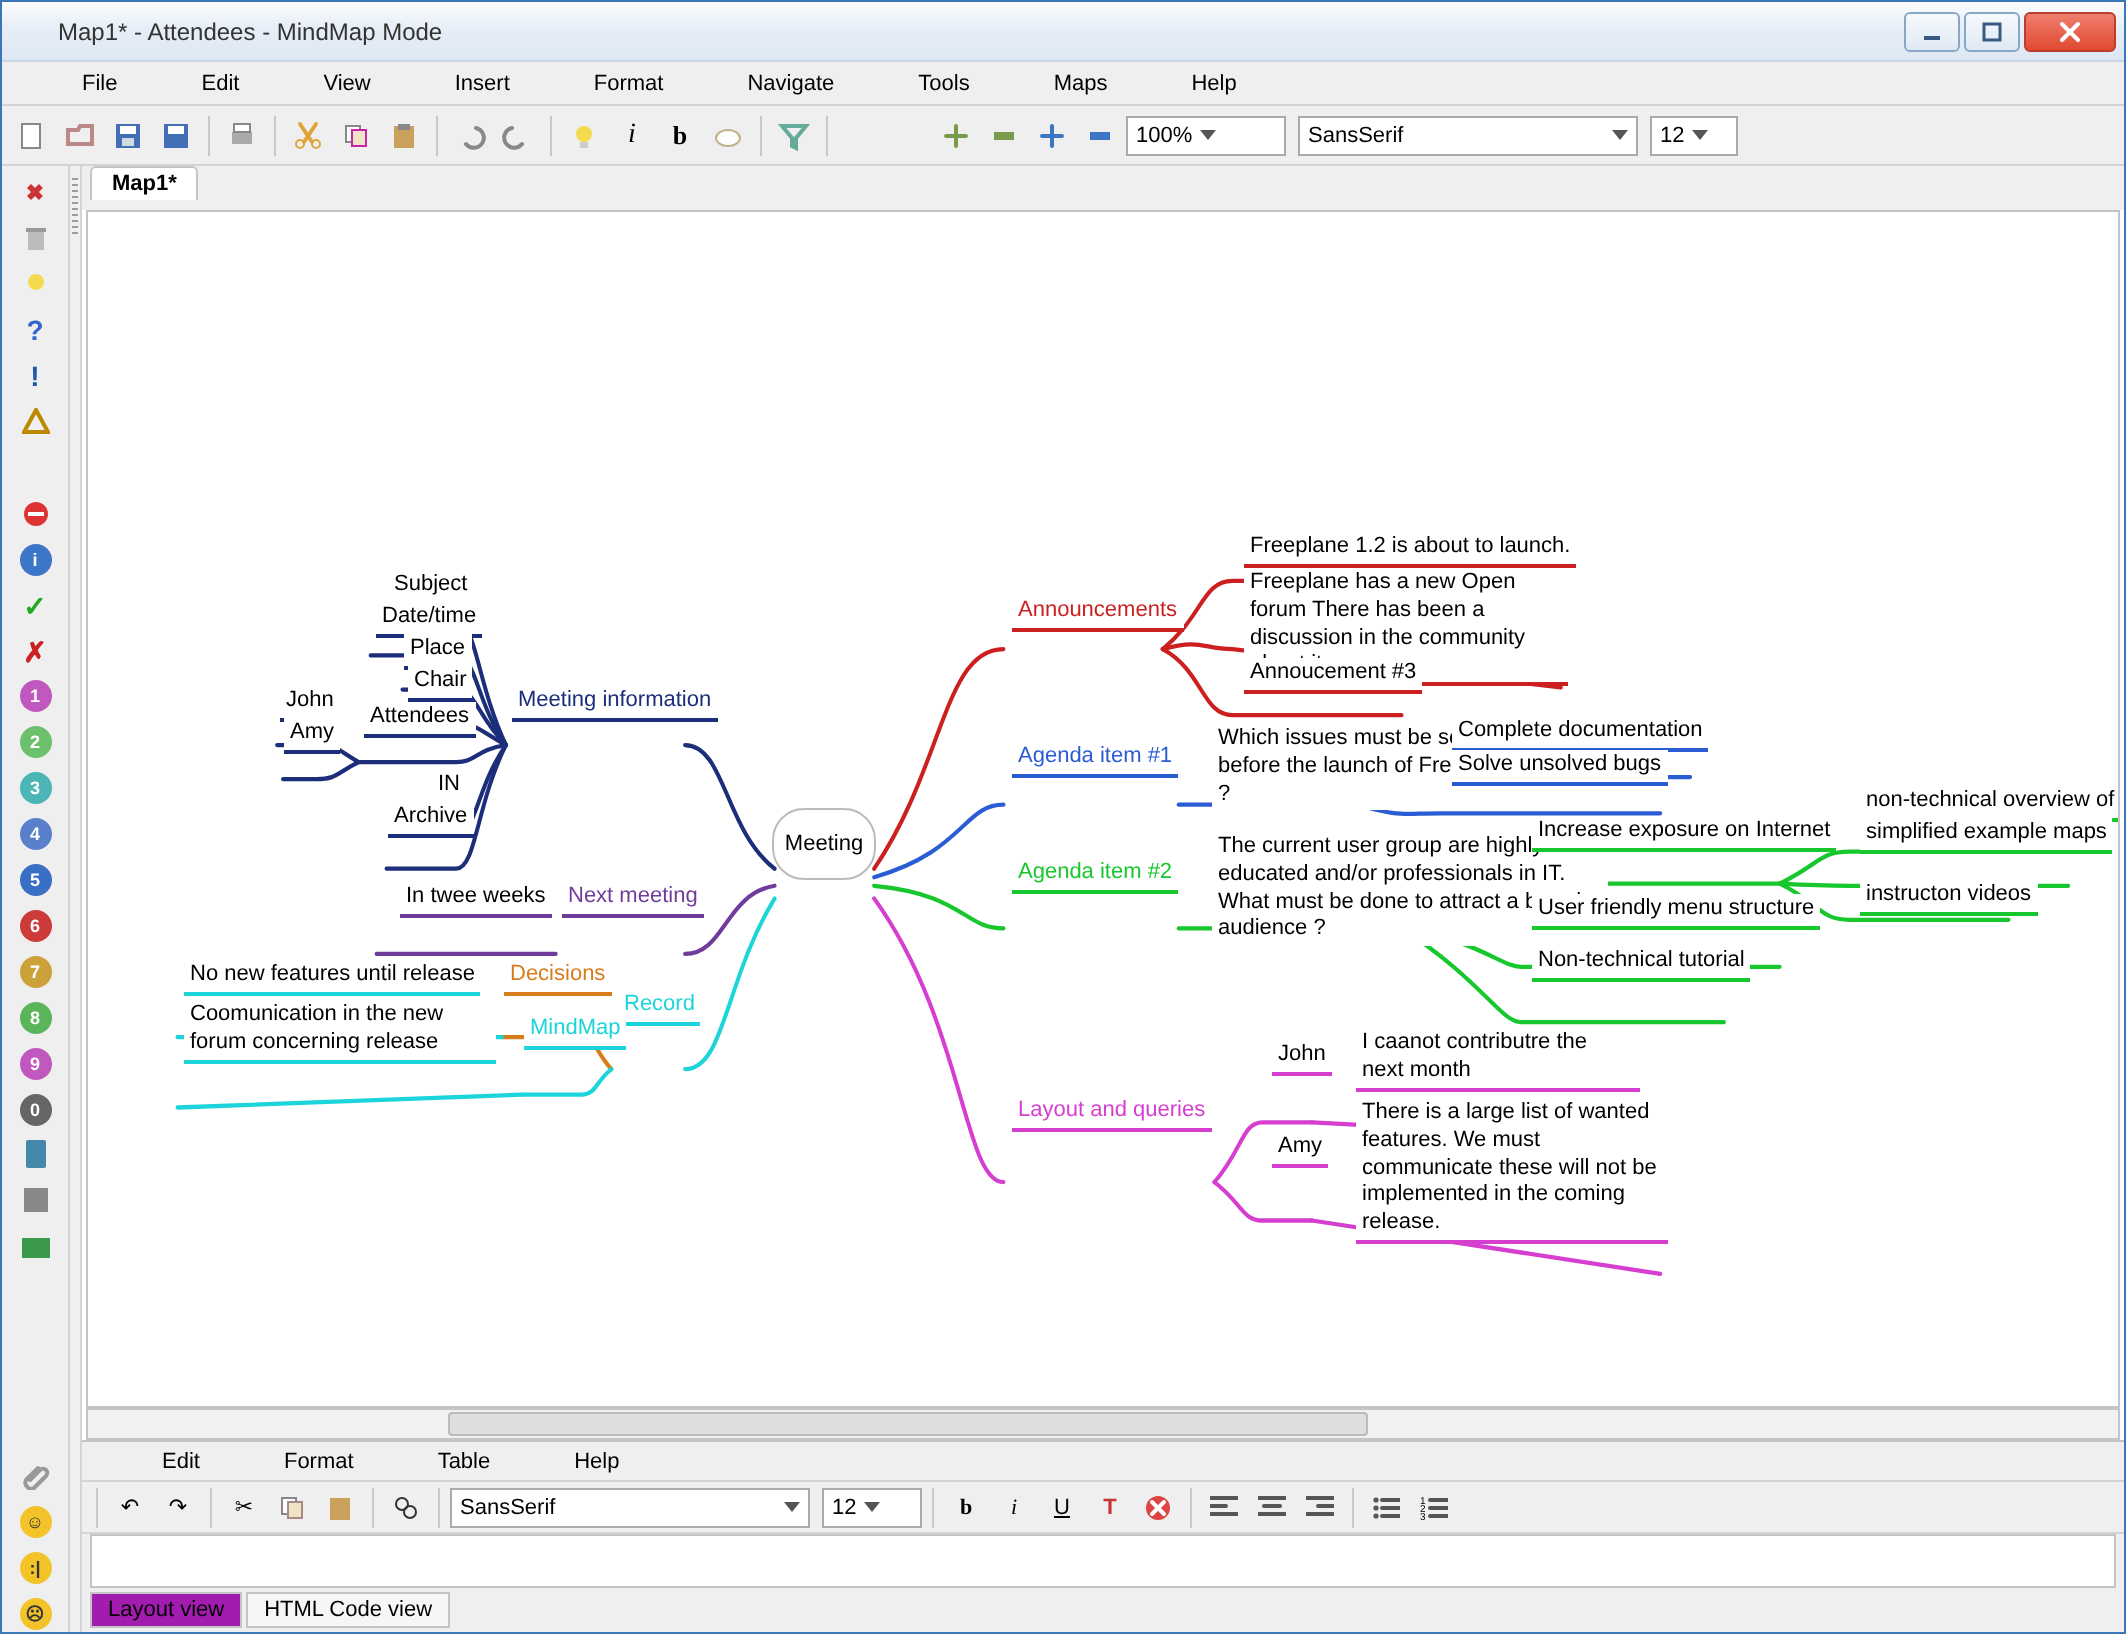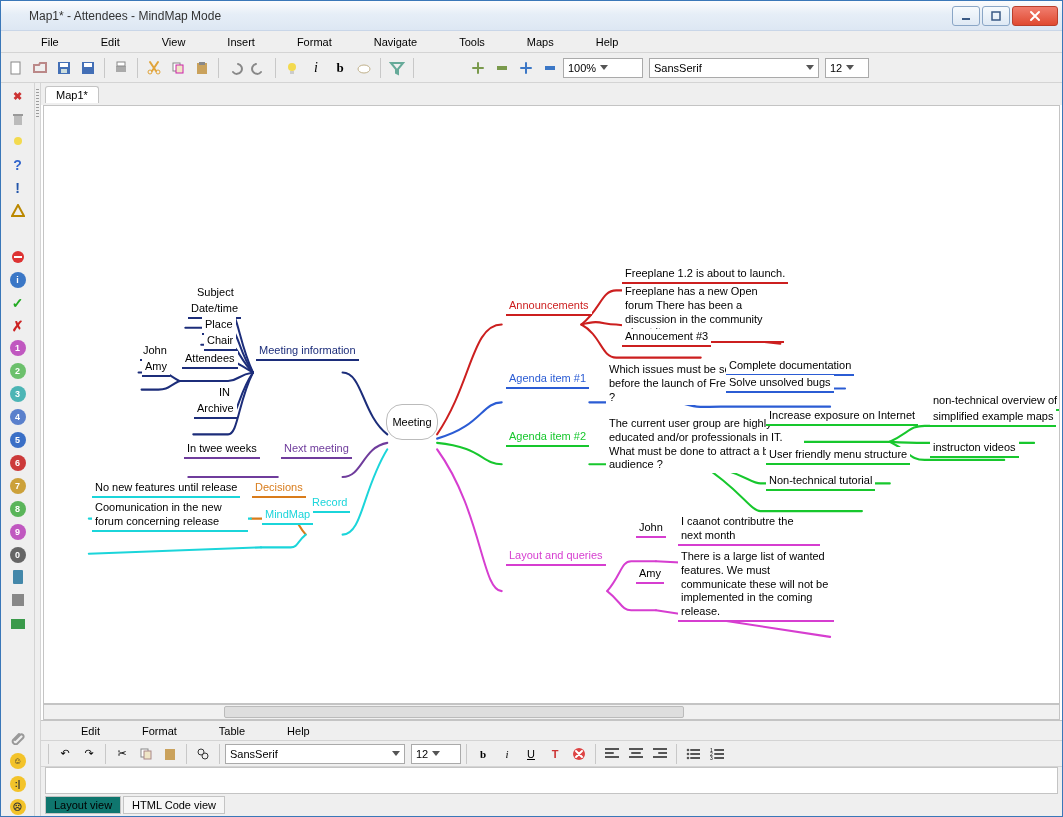--- a/index.html
+++ b/index.html
@@ -28,41 +28,41 @@
 
 
 .workspace { flex: 1; display: flex; min-height: 0; }
 .sidebar { width: 34px; background: #efefef; border-right: 1px solid #d4d4d4; display: flex; flex-direction: column; align-items: center; padding-top: 4px; gap: 4px; overflow: hidden; }
 .sidebar .tbtn { width: 20px; height: 20px; }
 .mainarea { flex: 1; display: flex; flex-direction: column; min-width: 0; }
 
 .splitter { width: 6px; background: #efefef; border-right: 1px solid #d4d4d4; cursor: col-resize; }
 .splitter::before { content: ""; display: block; width: 3px; height: 28px; margin: 6px auto 0; background: repeating-linear-gradient(#9c9c9c 0 1px, transparent 1px 3px); }
 
-.tabs { height: 22px; display: flex; align-items: center; padding-left: 4px; background: #efefef; }
+.tabs { height: 22px; display: flex; align-items: flex-start; padding-left: 4px; background: #efefef; font-weight: bold; }
 .tab { padding: 2px 10px; background: #fff; border: 1px solid #c4c4c4; border-bottom: none; border-radius: 3px 3px 0 0; font-size: 11px; cursor: pointer; }
 .canvaswrap { flex: 1; background: #fff; border: 1px solid #c4c4c4; margin: 0 2px; position: relative; overflow: hidden; }
 .canvas { position: absolute; inset: 0; }
 .hscroll { height: 16px; background: #f1f1f1; border: 1px solid #c4c4c4; margin: 0 2px; display: flex; align-items: center; }
 .hscroll .thumb { margin-left: 180px; width: 460px; height: 12px; background: #dedede; border: 1px solid #bbb; border-radius: 2px; }
 
 
 .root { position: absolute; left: 374px; top: 397px; width: 52px; height: 36px; border: 1px solid #bbb; border-radius: 16px; display: flex; align-items: center; justify-content: center; font-size: 11px; background: #fff; }
 .node { position: absolute; font-size: 11px; background: #fff; padding: 1px 3px; line-height: 1.25; white-space: nowrap; }
 .wrap { white-space: normal; }
 .ul { border-bottom: 2px solid; }
 
 
 .editor { height: 96px; border-top: 1px solid #c4c4c4; background: #efefef; display: flex; flex-direction: column; }
 .editor .menubar { height: 20px; }
 .editor .toolbar { height: 26px; }
 .editor-body { flex: 1; background: #fff; margin: 0 4px; border: 1px solid #c4c4c4; position: relative; }
 .editor-tabs { height: 22px; display: flex; align-items: center; padding-left: 4px; gap: 2px; }
 .editor-tabs .etab { padding: 2px 8px; border: 1px solid #c4c4c4; background: #f6f6f6; cursor: pointer; }
-.editor-tabs .etab.active { background: #0f766e; }
+.editor-tabs .etab.active { background: #a21caf; }
 
 
 .status { height: 20px; background: #efefef; border-top: 1px solid #d4d4d4; display: flex; align-items: center; padding: 0 6px; font-size: 11px; }
 
 
 .circ { width: 16px; height: 16px; border-radius: 50%; display: flex; align-items: center; justify-content: center; color: #fff; font-size: 9px; font-weight: bold; }
 
 
 svg.connectors { position: absolute; inset: 0; width: 100%; height: 100%; pointer-events: none; }
 path { fill: none; stroke-width: 2; stroke-linecap: round; }
@@ -460,21 +460,21 @@
           <div class="node ul" style="left:144px;top:195px;border-color:#1c2d7a">Date/time</div>
           <div class="node ul" style="left:158px;top:211px;border-color:#1c2d7a">Place</div>
           <div class="node ul" style="left:160px;top:227px;border-color:#1c2d7a">Chair</div>
           <div class="node ul" style="left:138px;top:245px;border-color:#1c2d7a">Attendees</div>
           <div class="node ul" style="left:96px;top:237px;border-color:#1c2d7a">John</div>
           <div class="node ul" style="left:98px;top:253px;border-color:#1c2d7a">Amy</div>
           <div class="node ul" style="left:172px;top:279px;border-color:#1c2d7a">IN</div>
           <div class="node ul" style="left:150px;top:295px;border-color:#1c2d7a">Archive</div>
 
           <div class="node ul" style="left:237px;top:335px;border-color:#6f3c9c;color:#6f3c9c">Next meeting</div>
-          <div class="node ul" style="left:140px;top:335px;border-color:#6f3c9c">In twee weeks</div>
+          <div class="node ul" style="left:156px;top:335px;border-color:#6f3c9c">In twee weeks</div>
 
           <div class="node ul" style="left:265px;top:389px;border-color:#1bd5da;color:#1bd5da">Record</div>
           <div class="node ul" style="left:208px;top:374px;border-color:#d97c1b;color:#d97c1b">Decisions</div>
           <div class="node ul" style="left:218px;top:401px;border-color:#1bd5da;color:#1bd5da">MindMap</div>
           <div class="node ul" style="left:48px;top:374px;border-color:#1bd5da">No new features until release</div>
           <div class="node ul wrap" style="left:48px;top:394px;width:156px;border-color:#1bd5da">Coomunication in the new forum
 concerning release</div>
         </div>
       </div>
 

